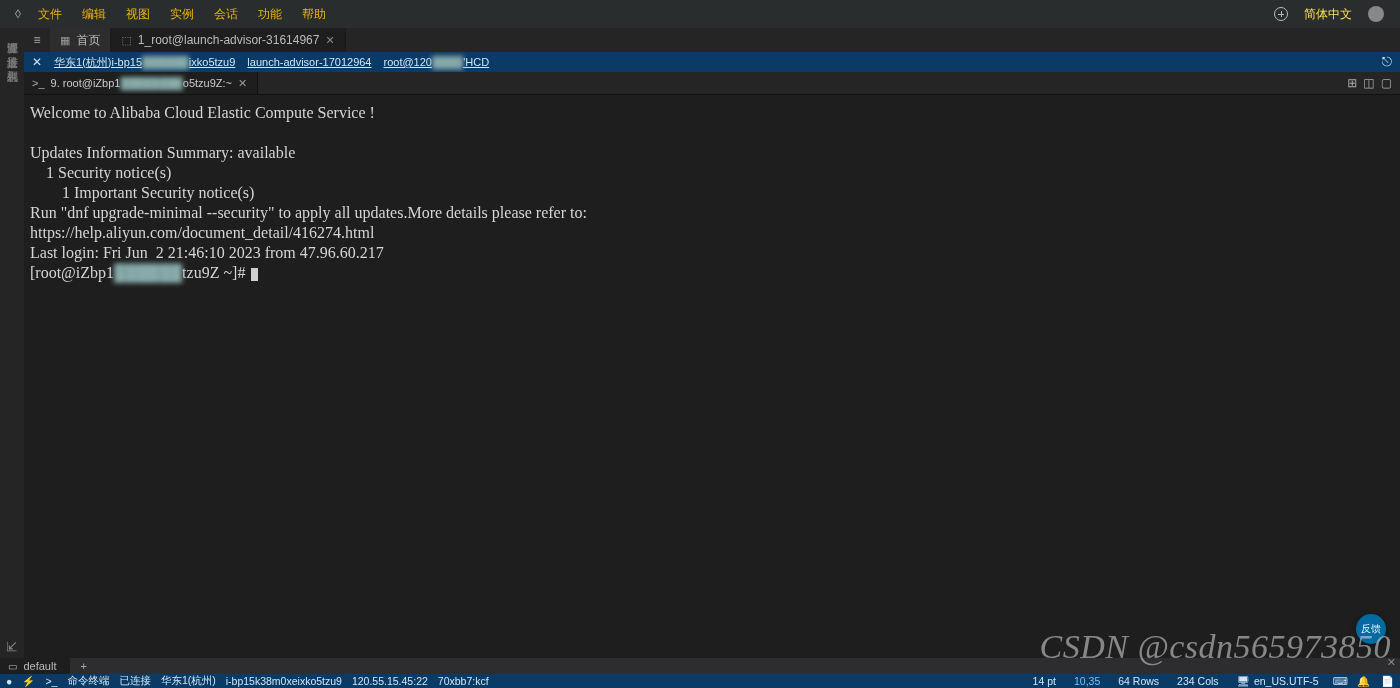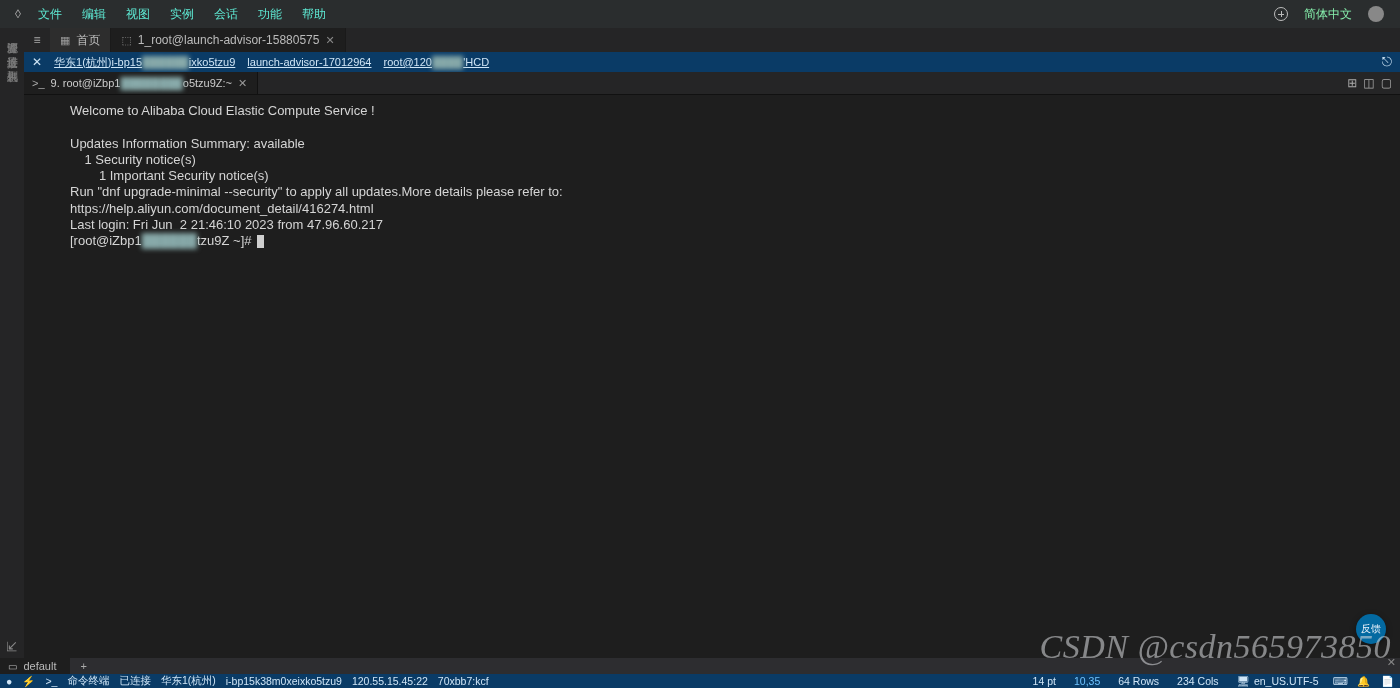--- a/index.html
+++ b/index.html
@@ -9,24 +9,24 @@
   font-family: "Segoe UI", "Microsoft YaHei", sans-serif;
   font-size: 12px; overflow: hidden; position: relative;
 }
 
 .menubar {
   height: 28px; background: #2a2d2e; display: flex; align-items: center;
   padding: 0 8px; gap: 0;
 }
 .menubar .logo { width: 20px; text-align: center; color: #aaa; }
 .menubar .menu-item {
-  padding: 4px 10px; cursor: pointer; color: #5eead4;
+  padding: 4px 10px; cursor: pointer; color: #eab308;
 }
 .menubar .spacer { flex: 1; }
-.menubar .right-item { padding: 4px 8px; color: #86efac; cursor: pointer; display:flex; align-items:center; gap:4px;text-align:right; }
+.menubar .right-item { padding: 4px 8px; color: #fde047; cursor: pointer; display:flex; align-items:center; gap:4px;text-align:right; }
 .menubar .plus-icon { width:14px; height:14px; border:1.4px solid #bbb; border-radius:50%; position:relative; }
 .menubar .plus-icon::before, .menubar .plus-icon::after { content:""; position:absolute; background:#bbb; }
 .menubar .plus-icon::before { left:3px; right:3px; top:5.5px; height:1.4px; }
 .menubar .plus-icon::after { top:3px; bottom:3px; left:5.5px; width:1.4px; }
 .avatar { width:16px; height:16px; border-radius:50%; background:#888; }
 
 .leftbar {
   position: absolute; left:0; top:28px; bottom:30px; width:24px;
   background: #252526; display:flex; flex-direction:column; align-items:center;
   padding-top:6px; gap:14px; color:#7a7a7a;
@@ -67,22 +67,22 @@
 .sessbar .tab .close { color:#999; font-size:11px; }
 .sessbar .spacer { flex:1; }
 .sessbar .right-icons { display:flex; align-items:center; gap:6px; padding-right:8px; color:#aaa; }
 .sessbar .ri { cursor:pointer; font-size:12px; }
 
 .divider { position:absolute; left:24px; right:0; height:1px; background:#111; }
 
 .terminal {
   position:absolute; left:24px; right:0; top:95px; bottom:30px;
   background:#1e1e1e; padding:8px 6px;
-  font-family:Liberation Sans, sans-serif;
-  font-size:13px; line-height:1.25; color:#d5d5d5; white-space:pre;margin-left:40px;
+  font-family:Liberation Serif, serif;
+  font-size:16px; line-height:1.25; color:#d5d5d5; white-space:pre;
 }
 .terminal .cursor {
   display:inline-block; width:7px; height:13px; background:#cfcfcf;
   vertical-align:text-bottom; margin-left:2px;
 }
 
 .tabbar-bottom {
   position:absolute; left:0; right:0; bottom:14px; height:16px;
   background:#2d2d30; display:flex; align-items:center; color:#bbb; font-size:11px;
 }
@@ -143,21 +143,21 @@
 </div>
 
 <div class="tabstrip">
   <div class="icon-btn">≡</div>
   <div class="tab home">
     <span class="tab-icon">▦</span>
     <span>首页</span>
   </div>
   <div class="tab active">
     <span class="tab-icon">⬚</span>
-    <span>1_root@launch-advisor-15880575</span>
+    <span>1_root@launch-advisor-31614967</span>
     <span class="close">✕</span>
   </div>
 </div>
 
 <div class="connbar">
   <span class="x-icon">✕</span>
   <span class="seg"><span>华东1(杭州)i-bp15</span><span class="blurred">██████</span><span>ixko5tzu9</span></span>
   <span class="seg">launch-advisor-17012964</span>
   <span class="seg"><span>root@120</span><span class="blurred">████</span><span>'HCD</span></span>
   <div class="spacer"></div>

